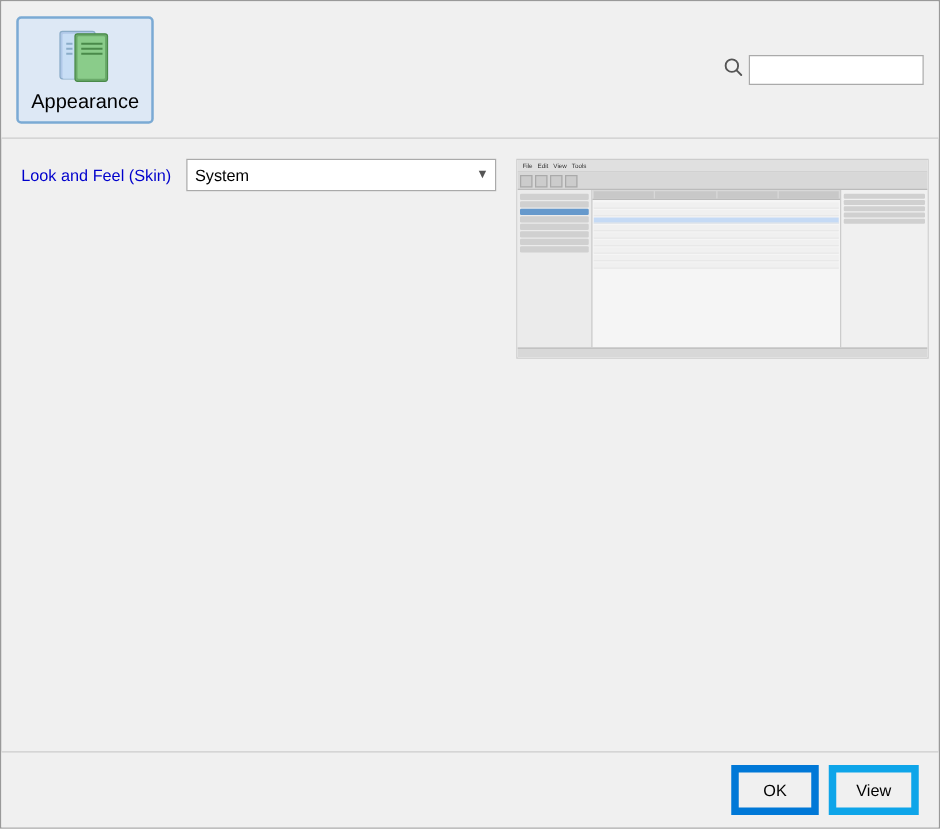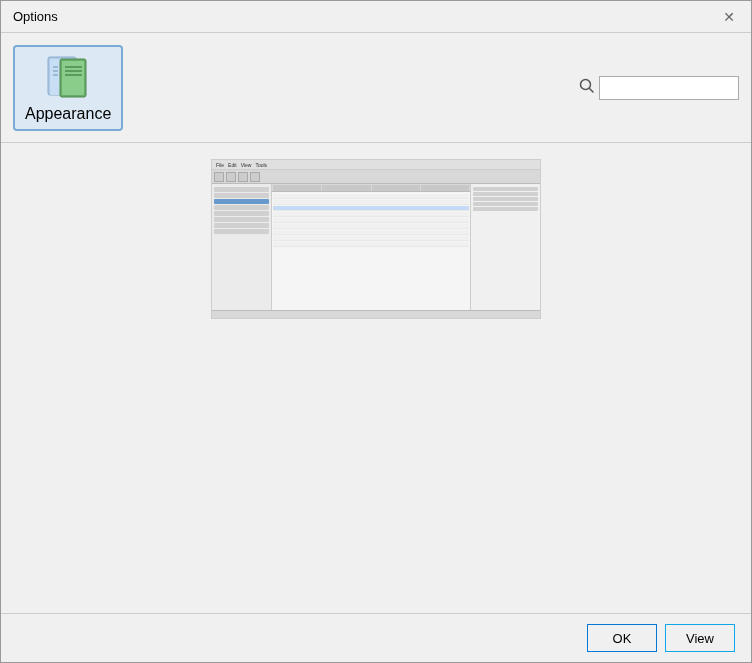--- a/index.html
+++ b/index.html
@@ -300,45 +300,39 @@
     .bottom-bar {
       display: flex;
       justify-content: flex-end;
       align-items: center;
       gap: 8px;
       padding: 10px 16px;
       border-top: 1px solid #ccc;
       background: #f0f0f0;
     }
     .btn {
-      height: 28px;
+      height: 40px;
       min-width: 70px;
       padding: 0 16px;
-      border: 1px solid #0ea5e9;
+      border: 6px solid #0ea5e9;
       background: #f0f0f0;
       font-size: 13px;
       cursor: pointer;
       color: #000;
     }
     .btn.primary {
       border-color: #0078d7;
       color: #000;
     }
   </style>
 </head>
 <body>
 
 <div class="dialog">
 
-  <div class="title-bar">
-    <div class="title-bar-left">
-      <span class="title-text">Options</span>
-    </div>
-    <div class="close-btn">✕</div>
-  </div>
 
   <div class="dialog-body">
 
     <div class="icon-bar">
       <div class="icon-bar-icons">
 
         <div class="icon-item selected">
           <div class="icon-img">
 
             <svg width="44" height="44" viewBox="0 0 44 44" xmlns="http://www.w3.org/2000/svg">
@@ -365,20 +359,36 @@
             <circle cx="6.5" cy="6.5" r="5" stroke="#555" stroke-width="1.5"></circle>
             <line x1="10.5" y1="10.5" x2="14" y2="14" stroke="#555" stroke-width="1.5" stroke-linecap="round"></line>
           </svg>
         </span>
         <input type="text" class="search-input" value="" placeholder="" style="">
       </div>
     </div>
 
     <div class="main-content">
 
+      <div class="left-panel">
+        <div class="look-feel-row">
+          <span class="look-feel-label">
+            <span>Look and Feel</span>&nbsp;<span style="color:#0000cc;">(Skin)</span>
+          </span>
+          <div class="dropdown-wrap">
+            <select class="dropdown">
+              <option value="System">System</option>
+              <option value="Default">Default</option>
+              <option value="Dark">Dark</option>
+              <option value="Light">Light</option>
+            </select>
+            <span class="dropdown-arrow">▼</span>
+          </div>
+        </div>
+      </div>
 
       <div class="right-panel">
         <div class="preview-img">
 
           <div class="mini-app">
             <div class="mini-menubar">
               <span class="mini-menu-item">File</span>
               <span class="mini-menu-item">Edit</span>
               <span class="mini-menu-item">View</span>
               <span class="mini-menu-item">Tools</span>

